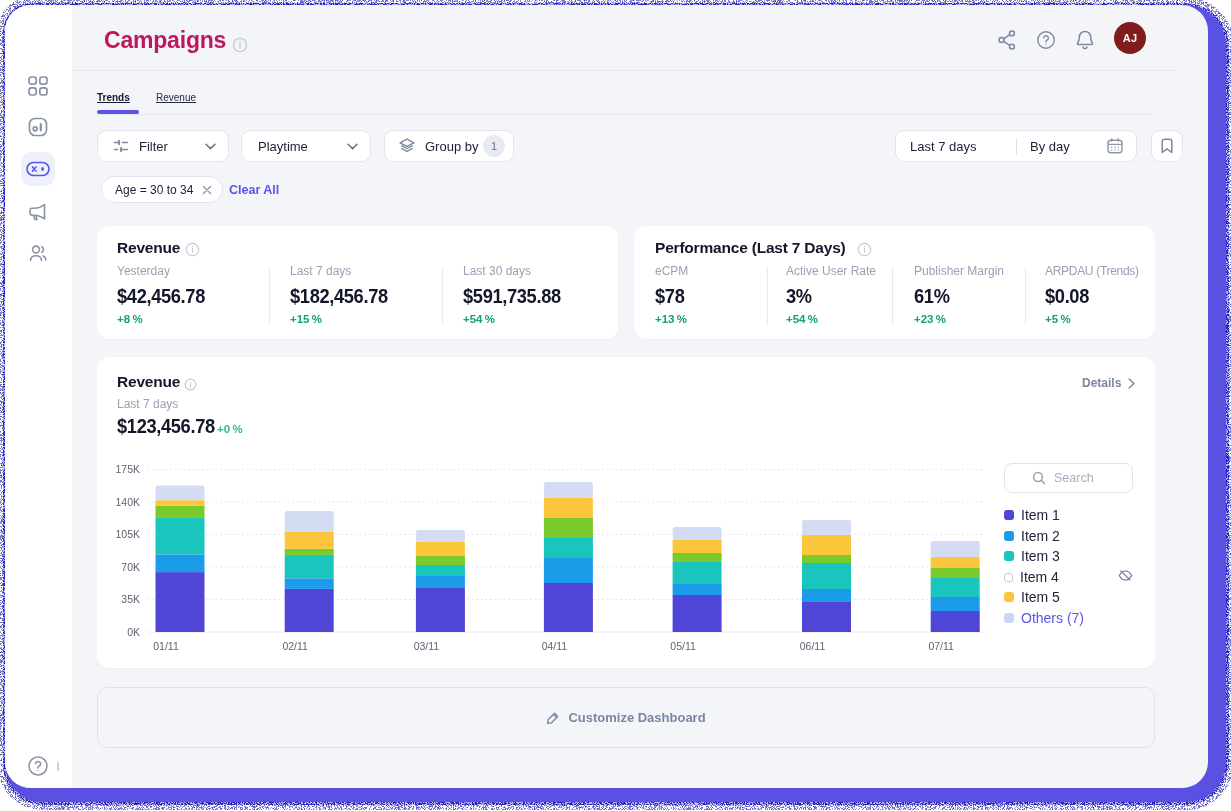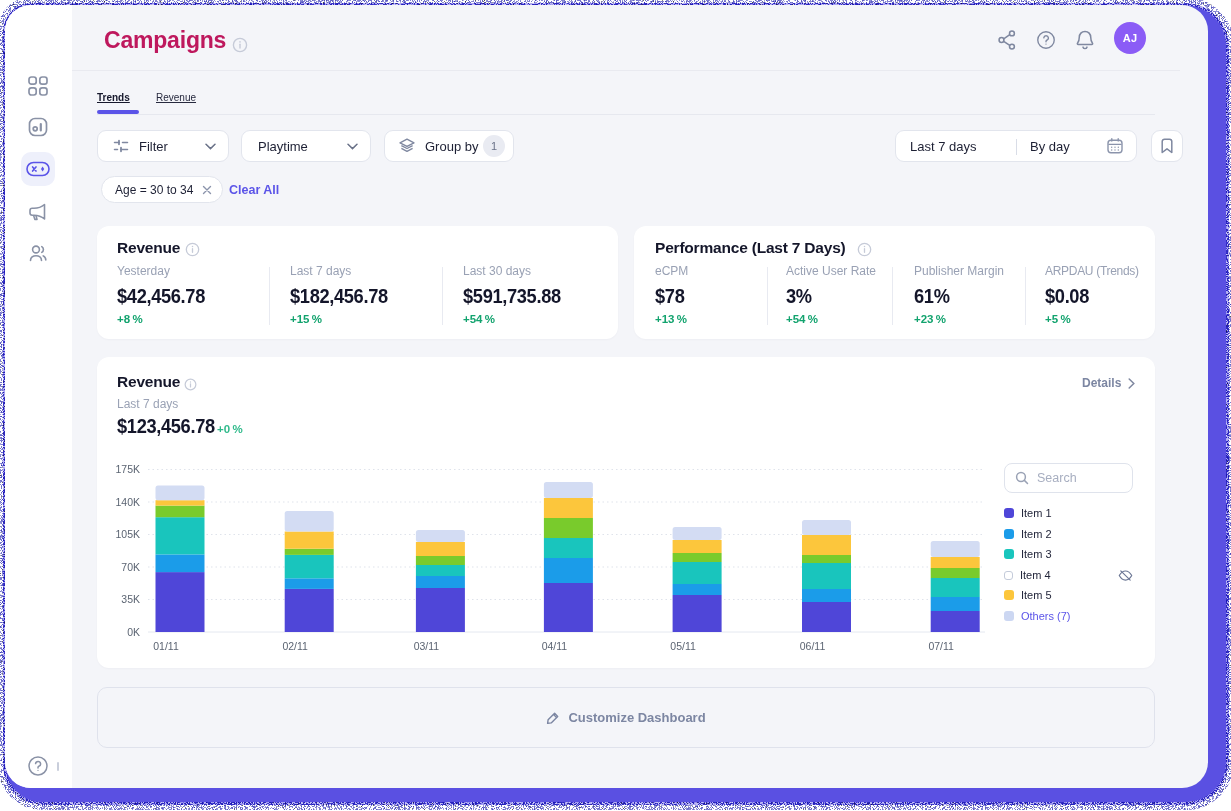--- a/index.html
+++ b/index.html
@@ -5,35 +5,35 @@
 * { margin:0; padding:0; box-sizing:border-box; }
 html,body { width:1231px; height:811px; background:#000; overflow:hidden; }
 body { font-family:"Liberation Sans", sans-serif; position:relative; }
 .abs { position:absolute; }
 #card { left:5px; top:5px; width:1203px; height:783px; background:#f4f5f9; border-radius:26px; overflow:hidden; }
 #sidebar { left:0; top:0; width:67px; height:783px; background:#fff; }
 .sideic { position:absolute; left:22px; width:34px; height:34px; display:flex; align-items:center; justify-content:center; }
 .active-ic { background:#eef0fb; border-radius:10px; }
 h1 { position:absolute; left:99px; top:22px; font-size:23px; font-weight:700; color:#be185d; letter-spacing:-0.2px; }
 .hdr-ic { position:absolute; top:22px; width:26px; height:26px; display:flex; align-items:center; justify-content:center; }
-#avatar { position:absolute; left:1109px; top:17px; width:32px; height:32px; border-radius:50%; background:#8b5cf6; color:#fff; font-size:11px; font-weight:700; display:flex; align-items:center; justify-content:center; letter-spacing:0.3px; }
+#avatar { position:absolute; left:1109px; top:17px; width:32px; height:32px; border-radius:50%; background:#7f1d1d; color:#fff; font-size:11px; font-weight:700; display:flex; align-items:center; justify-content:center; letter-spacing:0.3px; }
 .hline { position:absolute; height:1px; background:#e9eaf0; }
 .tab { position:absolute; top:87px; font-size:10px;text-decoration:underline; }
 .box { position:absolute; top:125px; height:32px; background:#fff; border:1px solid #e2e5ed; border-radius:9px; display:flex; align-items:center; }
 .boxtxt { font-size:13px; color:#1d2034; }
 .chip { position:absolute; left:96px; top:171px; height:27px; background:#fff; border:1px solid #e2e5ed; border-radius:14px; display:flex; align-items:center; padding:0 10px 0 13px; font-size:12px; color:#1d2034; }
 .statcard { position:absolute; top:221px; height:113px; background:#fff; border-radius:12px; box-shadow:0 1px 2px rgba(20,30,70,0.03); }
 .cardtitle { position:absolute; font-size:15.5px; font-weight:700; color:#14162a; letter-spacing:-0.2px; }
 .slabel { position:absolute; font-size:12px; color:#99a1b4; white-space:nowrap; }
 .sval { position:absolute; font-size:21px; font-weight:700; color:#14162a; letter-spacing:-0.4px; transform:scaleX(0.87); transform-origin:0 50%; white-space:nowrap; }
 .sgreen { position:absolute; font-size:11.5px; font-weight:600; color:#12a36e; }
 .vline { position:absolute; width:1px; background:#e8eaf1; }
 #chartcard { position:absolute; left:92px; top:352px; width:1058px; height:311px; background:#fff; border-radius:12px; box-shadow:0 1px 2px rgba(20,30,70,0.03); }
 #custom { position:absolute; left:92px; top:682px; width:1058px; height:61px; border:1px solid #dfe2ec; border-radius:10px; display:flex; align-items:center; justify-content:center; gap:8px; color:#7c86a2; font-size:13px; font-weight:600; }
-.leg-row { position:absolute; left:907px; display:flex; align-items:center; gap:7px; font-size:11px; color:#23263b; }
+.leg-row { position:absolute; left:907px; display:flex; align-items:center; gap:7px; font-size:14px; color:#23263b; }
 .sw { width:10px; height:10px; border-radius:3px; }
 </style>
 </head>
 <body>
 <svg class="abs" style="left:0;top:0" width="1231" height="811">
   <filter id="edgenoise" x="-1%" y="-1%" width="102%" height="102%">
     <feTurbulence type="fractalNoise" baseFrequency="0.9" numOctaves="2" seed="11"></feTurbulence>
     <feColorMatrix type="saturate" values="0"></feColorMatrix>
     <feComponentTransfer>
       <feFuncR type="discrete" tableValues="0 0 0 1 1 1"></feFuncR>
@@ -297,21 +297,21 @@
       <rect x="705.0" y="198.0" width="49" height="8.0" fill="#79cb2c"></rect>
       <rect x="705.0" y="178.0" width="49" height="20.0" fill="#fcc63c"></rect>
       <rect x="705.0" y="163.0" width="49" height="15.0" fill="#d3dcf3" rx="2.5"></rect>
       <rect x="833.7" y="254.0" width="49" height="21.0" fill="#4f46d8"></rect>
       <rect x="833.7" y="240.0" width="49" height="14.0" fill="#1b9ce9"></rect>
       <rect x="833.7" y="221.0" width="49" height="19.0" fill="#19c5bd"></rect>
       <rect x="833.7" y="211.0" width="49" height="10.0" fill="#79cb2c"></rect>
       <rect x="833.7" y="200.0" width="49" height="11.0" fill="#fcc63c"></rect>
       <rect x="833.7" y="184.0" width="49" height="16.0" fill="#d3dcf3" rx="2.5"></rect>
     </svg>
-    <div style="position:absolute;left:907px;top:106px;width:129px;height:30px;background:#fff;border:1px solid #dfe3ec;border-radius:8px;display:flex;align-items:center;padding:0 10px">
+    <div style="position:absolute;left:907px;top:106px;width:129px;height:30px;background:#fff;border:1px solid #dfe3ec;border-radius:8px;display:flex;align-items:center;padding:0 27px">
       <svg width="14" height="14" viewBox="0 0 14 14" fill="none" stroke="#9aa2b5" stroke-width="1.5">
           <circle cx="6" cy="6" r="4.4"></circle>
           <path d="M9.4 9.4 L12.5 12.5" stroke-linecap="round"></path>
         </svg>
       <span style="margin-left:8px;font-size:12.5px;color:#a7aec0">Search</span>
     </div>
     <div class="leg-row" style="top:150px"><span class="sw" style="background:#4f46d8"></span>Item 1</div>
     <div class="leg-row" style="top:170.5px"><span class="sw" style="background:#1b9ce9"></span>Item 2</div>
     <div class="leg-row" style="top:191px"><span class="sw" style="background:#19c5bd"></span>Item 3</div>
     <div class="leg-row" style="top:212px"><span class="sw" style="background:#fff;border:1.4px solid #c4cbda;width:9px;height:9px"></span>Item 4</div>

